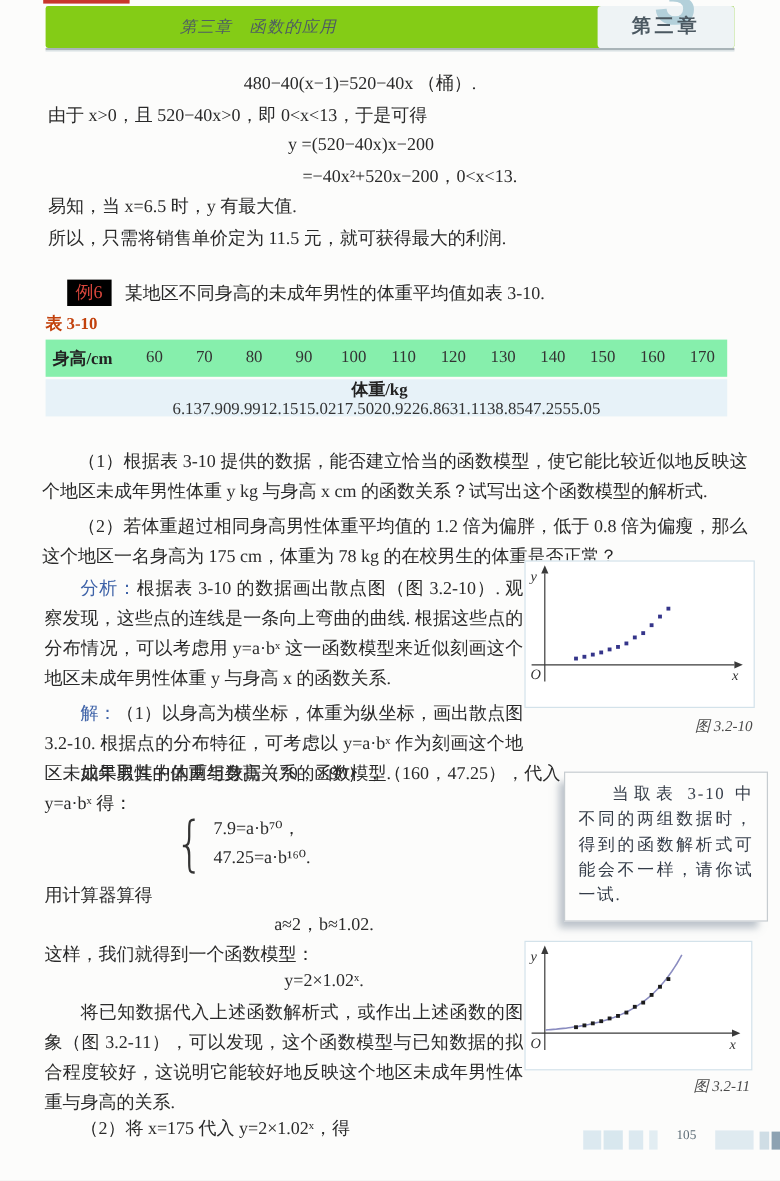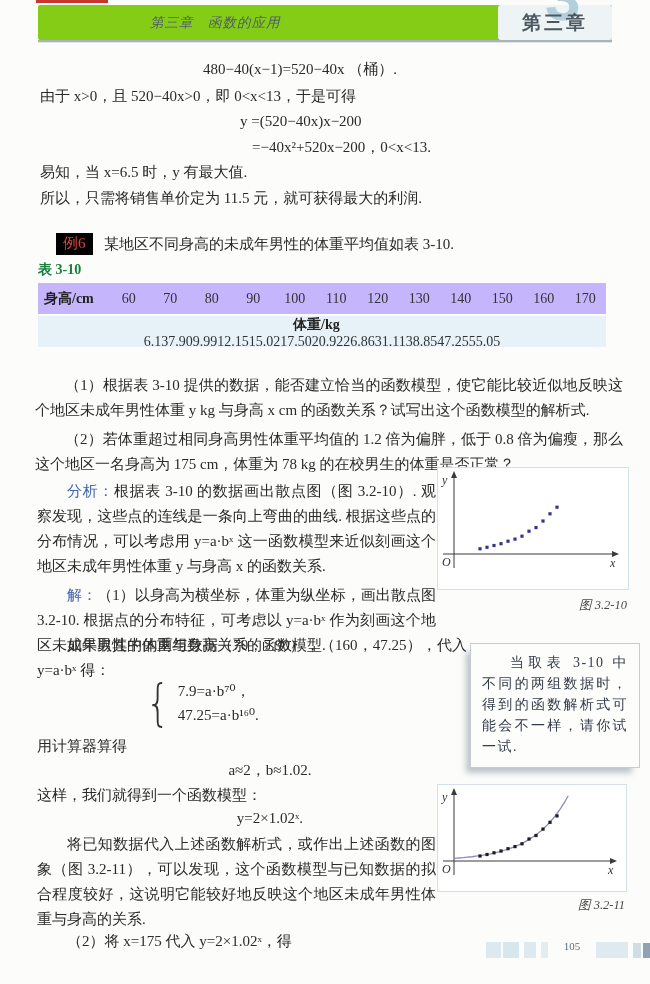--- a/index.html
+++ b/index.html
@@ -4,40 +4,40 @@
 <style>
   html,body{margin:0;padding:0;background:#e9e9e9;}
   .page{position:relative;width:650px;height:984px;background:#fcfcfb;overflow:hidden;
         font-family:"Liberation Serif","DejaVu Serif",serif;color:#2a2a2a;}
   
   .top-accent{position:absolute;left:36px;top:0;width:72px;height:3px;background:#c8372c;}
   .band{position:absolute;left:38px;top:5px;width:574px;height:35px;background:#84cc16;border-radius:2px;}
   .band-title{position:absolute;left:112px;top:9px;font-size:13.5px;font-style:italic;color:#4e5c63;letter-spacing:1px;white-space:nowrap;}
   .tab{position:absolute;right:0;top:0;width:114px;height:35px;background:#eef3f5;border-radius:3px;
        display:flex;align-items:center;justify-content:center;}
-  .tab-label{position:relative;z-index:5;font-size:19px;letter-spacing:3px;color:#4b5861;font-weight:600;}
+  .tab-label{position:relative;z-index:5;font-size:16px;letter-spacing:3px;color:#4b5861;font-weight:600;}
   .big-num{position:absolute;left:545px;top:-34px;z-index:2;font-family:"Liberation Sans","DejaVu Sans",sans-serif;
            font-size:64px;line-height:64px;font-weight:bold;color:#b3d0da;}
   .band-underline{position:absolute;left:38px;top:40px;width:574px;height:2px;background:#a9b4b8;}
   .band-underline2{position:absolute;left:38px;top:42px;width:574px;height:1px;background:#dde5e7;}
   
   .ln{position:absolute;font-size:15px;white-space:nowrap;}
   .ctr{text-align:center;white-space:nowrap;}
   .para{position:absolute;font-size:15px;line-height:25px;text-align:justify;}
   .para p{margin:0;text-indent:2em;}
   .para p + p{margin-top:4px;}
   .lbl{color:#3f63a8;}
   
   .badge{position:absolute;left:56px;top:233px;background:#000000;color:#d9463c;padding:1px 7px 2px;font-size:15px;}
   .ex-text{position:absolute;left:104px;top:235px;font-size:15px;white-space:nowrap;}
-  .tbl-label{position:absolute;left:38px;top:261px;font-size:14px;font-weight:bold;color:#15803d;}
+  .tbl-label{position:absolute;left:38px;top:261px;font-size:14px;font-weight:bold;color:#c2410c;}
   
   .tbl{position:absolute;left:38px;top:283px;width:568px;font-size:14px;}
   .trow{display:flex;align-items:center;height:31px;}
-  .trow.r1{background:#c4b5fd;margin-bottom:2px;}
+  .trow.r1{background:#86efac;margin-bottom:2px;}
   .trow.r2{background:#e7f2f8;flex-direction:column;}
   .th{width:64px;padding-left:6px;font-weight:600;color:#222;flex:none;}
   .cells{flex:1;display:flex;}
   .td{flex:1;text-align:center;color:#333;}
   
   .cases{position:absolute;left:142px;top:678px;display:flex;align-items:center;}
   .brace{font-family:"DejaVu Sans",sans-serif;font-size:50px;font-weight:200;color:#333;transform:scaleX(.75);line-height:50px;}
   .case-lines{display:flex;flex-direction:column;font-size:15px;line-height:24px;margin-left:4px;}
   
   .figbox{position:absolute;background:#ffffff;border:1px solid #d3e2ea;}

